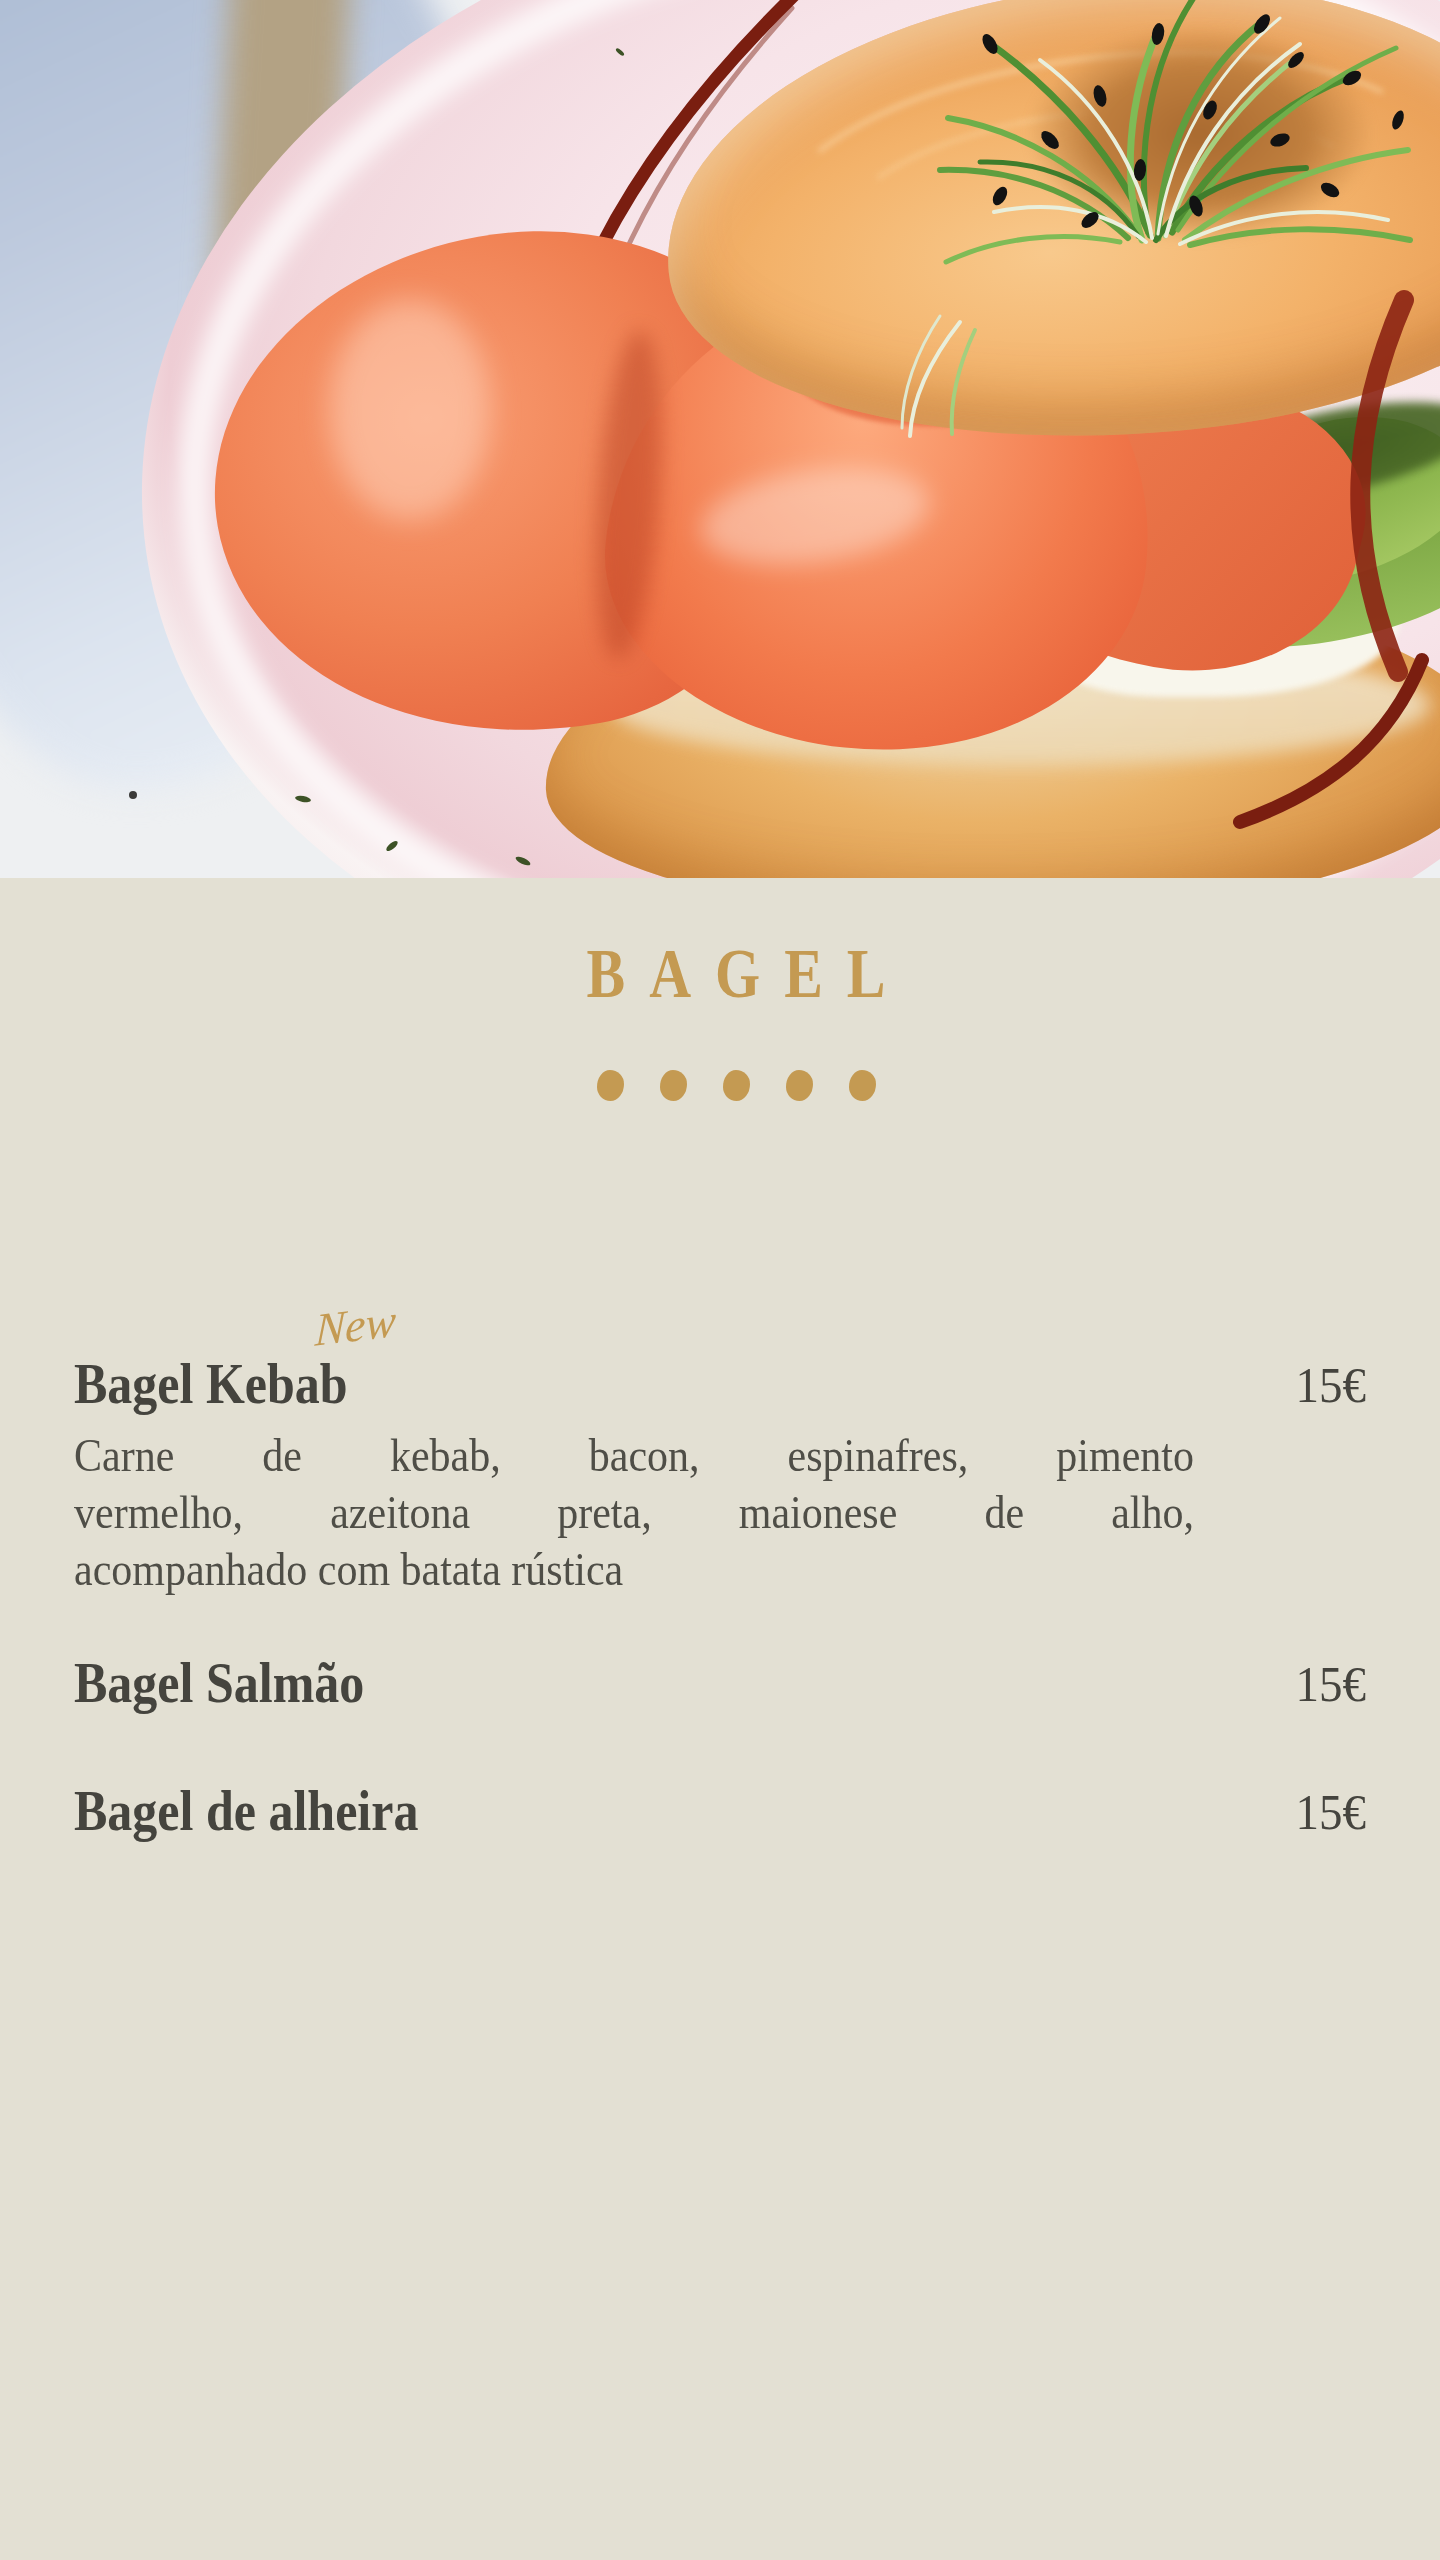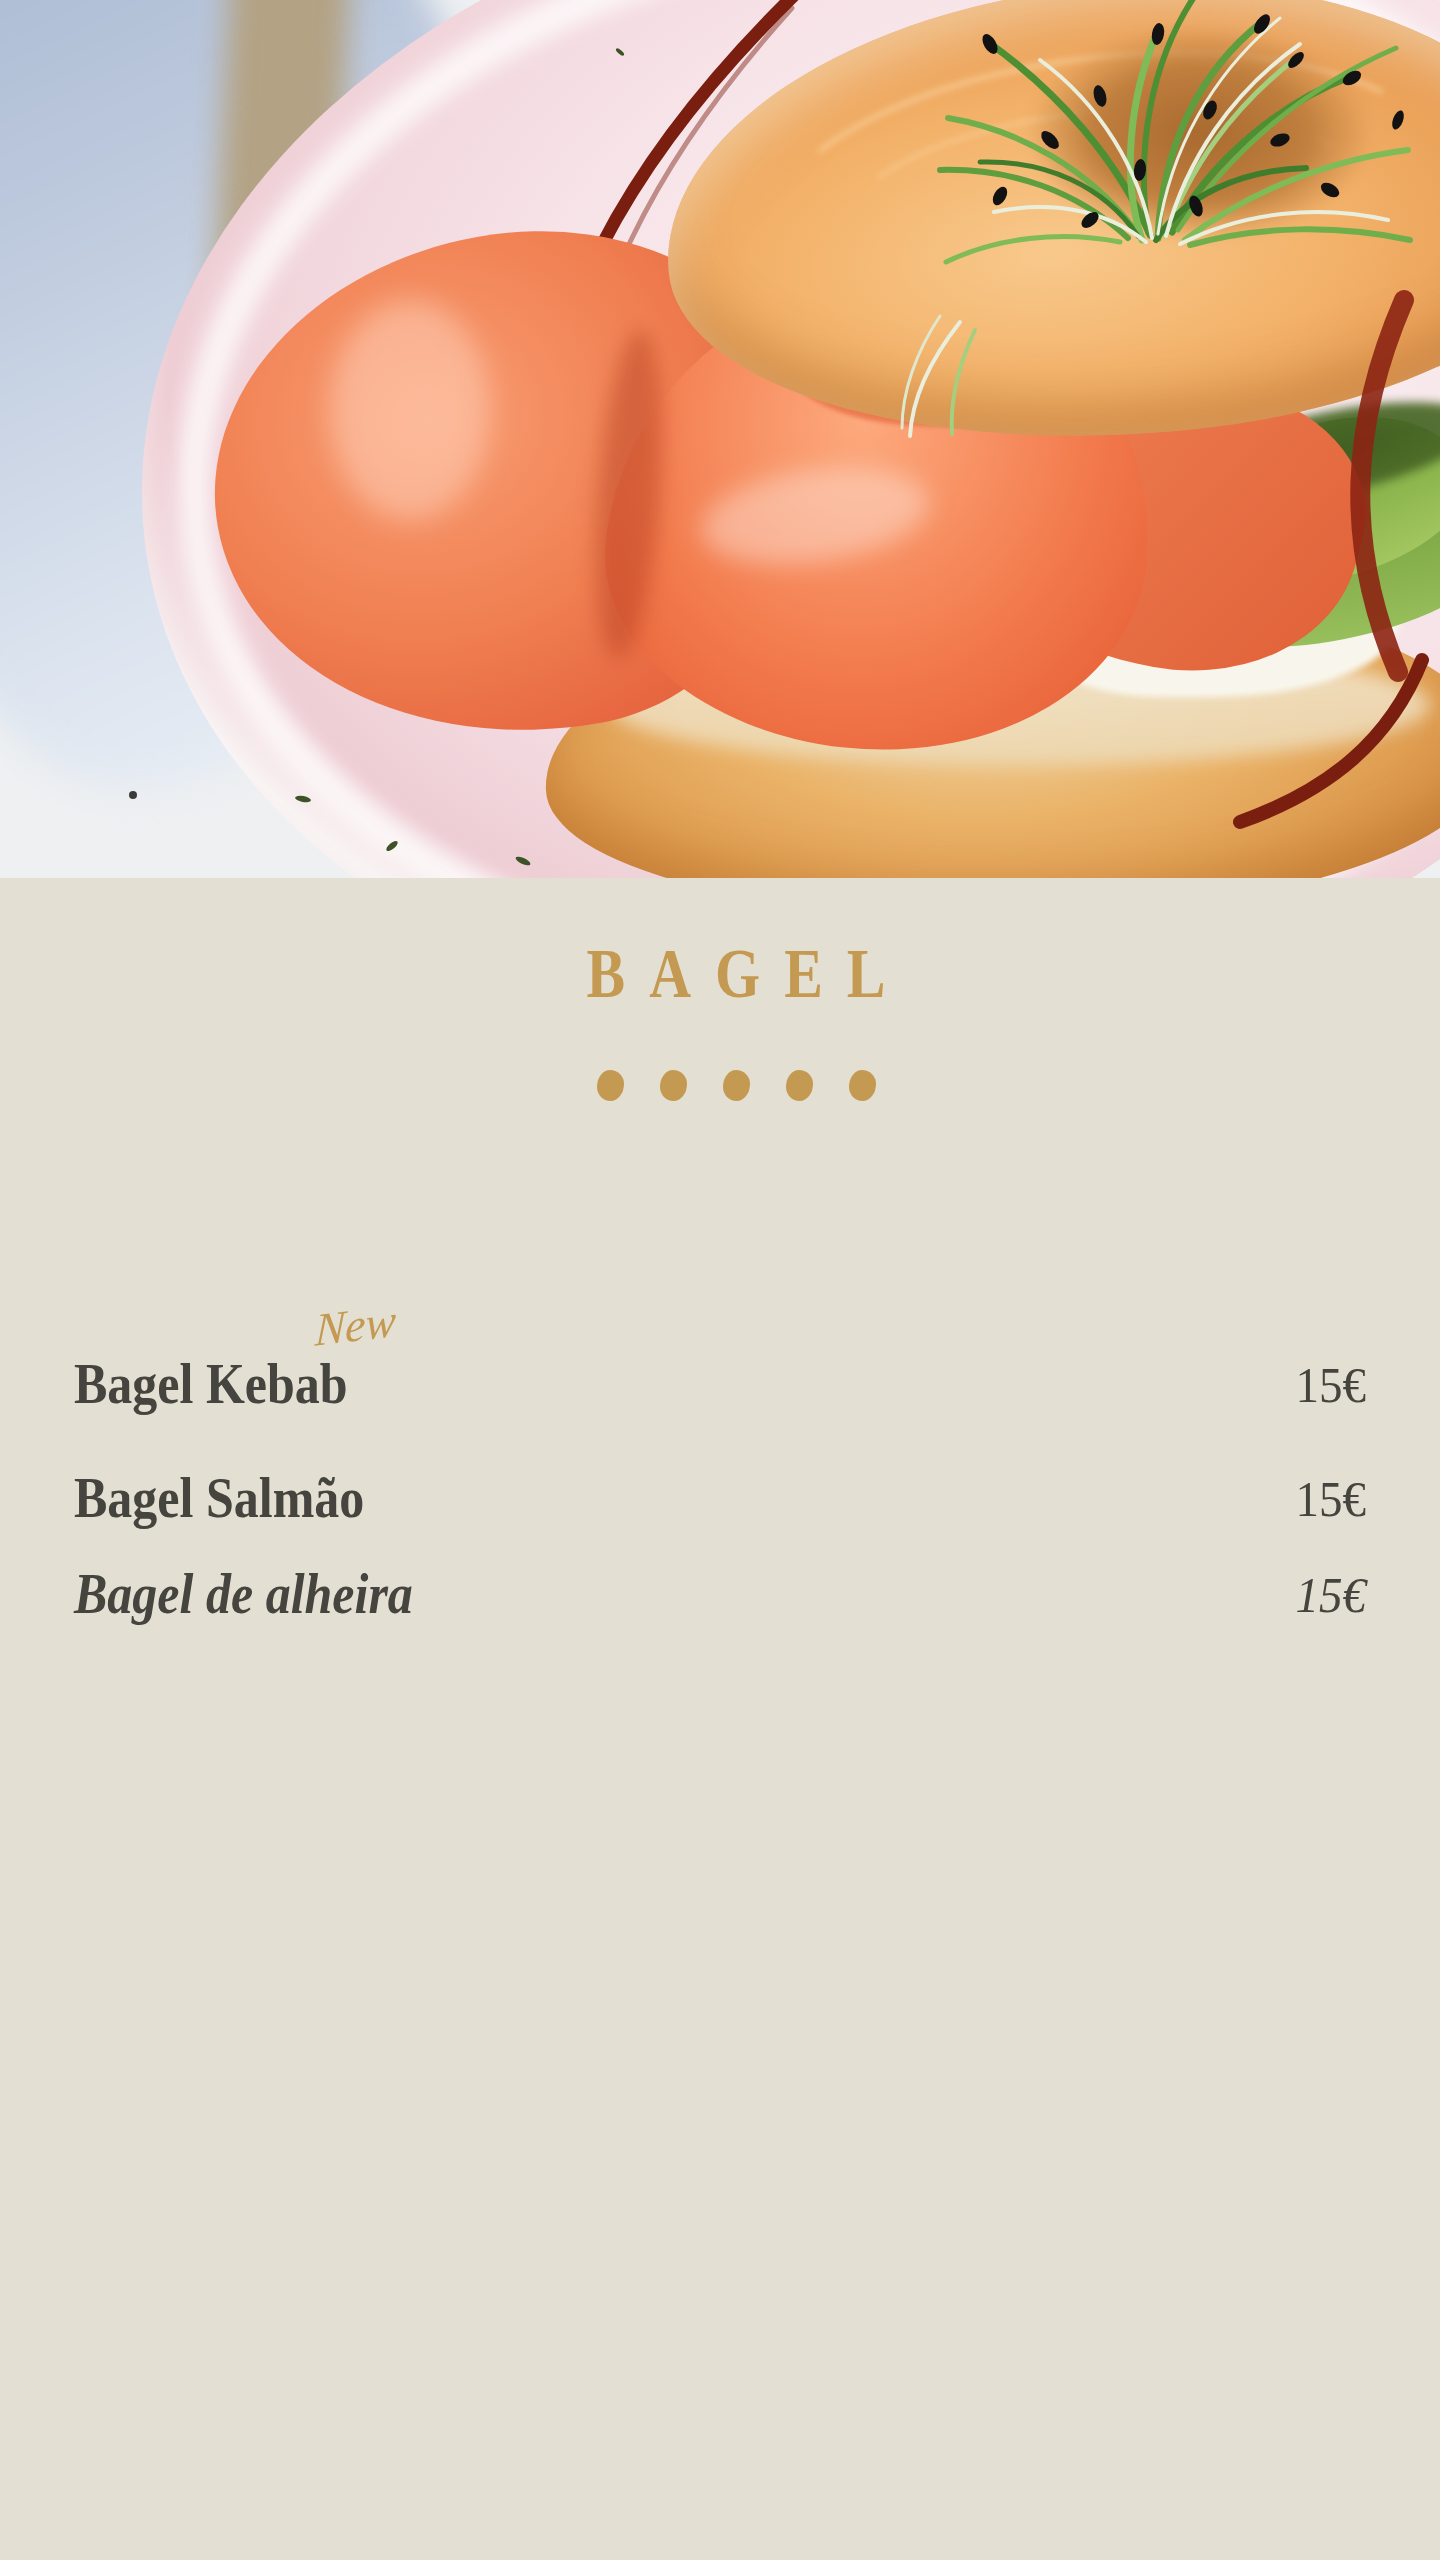--- a/index.html
+++ b/index.html
@@ -82,21 +82,21 @@
     font-size:58px;font-weight:bold;color:var(--accent-gold);
     letter-spacing:24px;text-indent:24px;
     transform:scaleY(1.22);transform-origin:50% 50%;
   }
   .dots{position:absolute;left:0;top:192px;width:1440px;display:flex;justify-content:center;gap:36px;}
   .dot{width:27px;height:31px;background:var(--accent-gold);
     border-radius:48% 52% 50% 50% / 55% 45% 55% 45%;}
   .menu{position:absolute;left:58px;top:470px;width:1292px;}
   .item{position:relative;}
   .item + .item{margin-top:48px;}
-  .item:nth-child(3){margin-top:30px;font-style:italic;}
+  .item:nth-child(3){margin-top:62px;}
   .row{display:flex;justify-content:space-between;align-items:flex-end;}
   .row h3{
     font-size:50px;line-height:58px;font-weight:bold;color:var(--text-heading);
     transform:scaleY(1.13);transform-origin:0 60%;white-space:nowrap;
   }
   .price{
     font-size:47px;line-height:58px;font-weight:400;color:var(--text-heading);
     margin-top:8px;transform:scaleY(1.1);transform-origin:100% 60%;
   }
   .badge{
@@ -225,20 +225,25 @@
     </div>
 
     <div class="menu">
 
       <div class="item">
         <span class="badge">New</span>
         <div class="row">
           <h3>Bagel Kebab</h3>
           <span class="price">15€</span>
         </div>
+        <div class="desc">
+          <div class="dl j">Carne de kebab, bacon, espinafres, pimento</div>
+          <div class="dl j">vermelho, azeitona preta, maionese de alho,</div>
+          <div class="dl">acompanhado com batata rústica</div>
+        </div>
       </div>
 
       <div class="item">
         <div class="row">
           <h3>Bagel Salmão</h3>
           <span class="price">15€</span>
         </div>
       </div>
 
       <div class="item">

